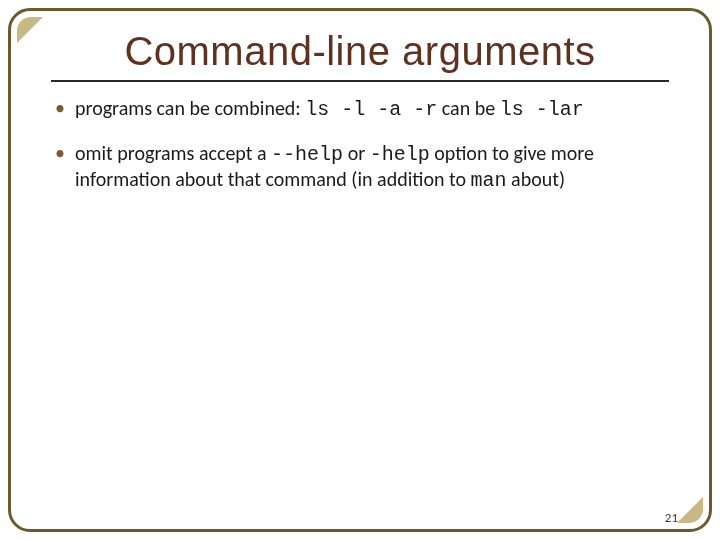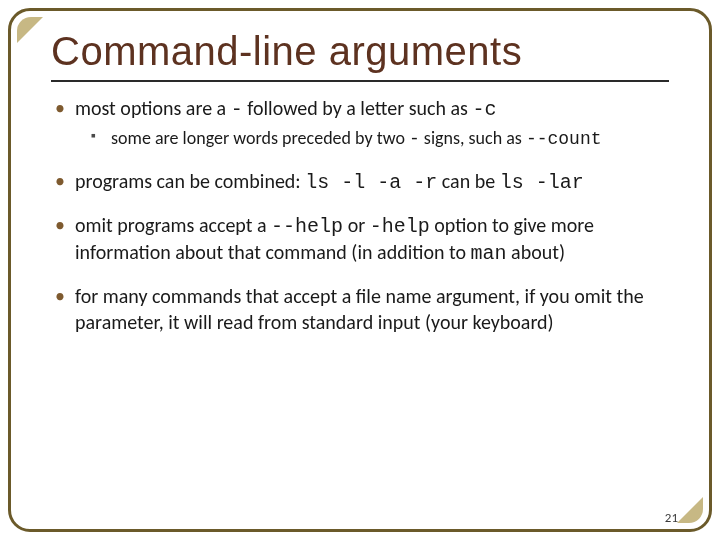--- a/index.html
+++ b/index.html
@@ -41,20 +41,21 @@
   .content {
     position: absolute;
     top: 18px; left: 40px; right: 40px; bottom: 28px;
   }
   .title {
     font-family: Impact, "Arial Black", sans-serif;
     font-size: 40px;
     font-weight: 400;
     letter-spacing: 0.5px;
     color: #5d3220;
+    text-align: center;
     padding-bottom: 6px;
     border-bottom: 2px solid #2a2a2a;
     margin-bottom: 14px;
   }
   ul.level1 {
     list-style: none;
     padding-left: 4px;
   }
   ul.level1 > li {
     position: relative;
@@ -107,38 +108,27 @@
 
 <div class="slide-frame">
   <div class="corner-accent tl"></div>
   <div class="corner-accent br"></div>
 
   <div class="content">
     <h1 class="title">Command-line arguments</h1>
 
     <ul class="level1">
 
-      <li>
-        <span>most options are a </span><span class="mono">-</span><span> followed by a letter such as </span><span class="mono">-c</span>
-        <ul class="level2">
-          <li>
-            <span>some are longer words preceded by two </span><span class="mono">-</span><span> signs, such as </span><span class="mono">--count</span>
-          </li>
-        </ul>
-      </li>
 
       <li>
         <span>programs can be combined: </span><span class="mono">ls -l -a -r</span><span> can be </span><span class="mono">ls -lar</span>
       </li>
 
       <li>
         <span>omit programs accept a </span><span class="mono">--help</span><span> or </span><span class="mono">-help</span><span> option to give more information about that command (in addition to </span><span class="mono">man</span><span> about)</span>
       </li>
 
-      <li>
-        <span>for many commands that accept a file name argument, if you omit the parameter, it will read from standard input (your keyboard)</span>
-      </li>
 
     </ul>
   </div>
 
   <div class="page-num">21</div>
 </div>
 
 </body></html>

